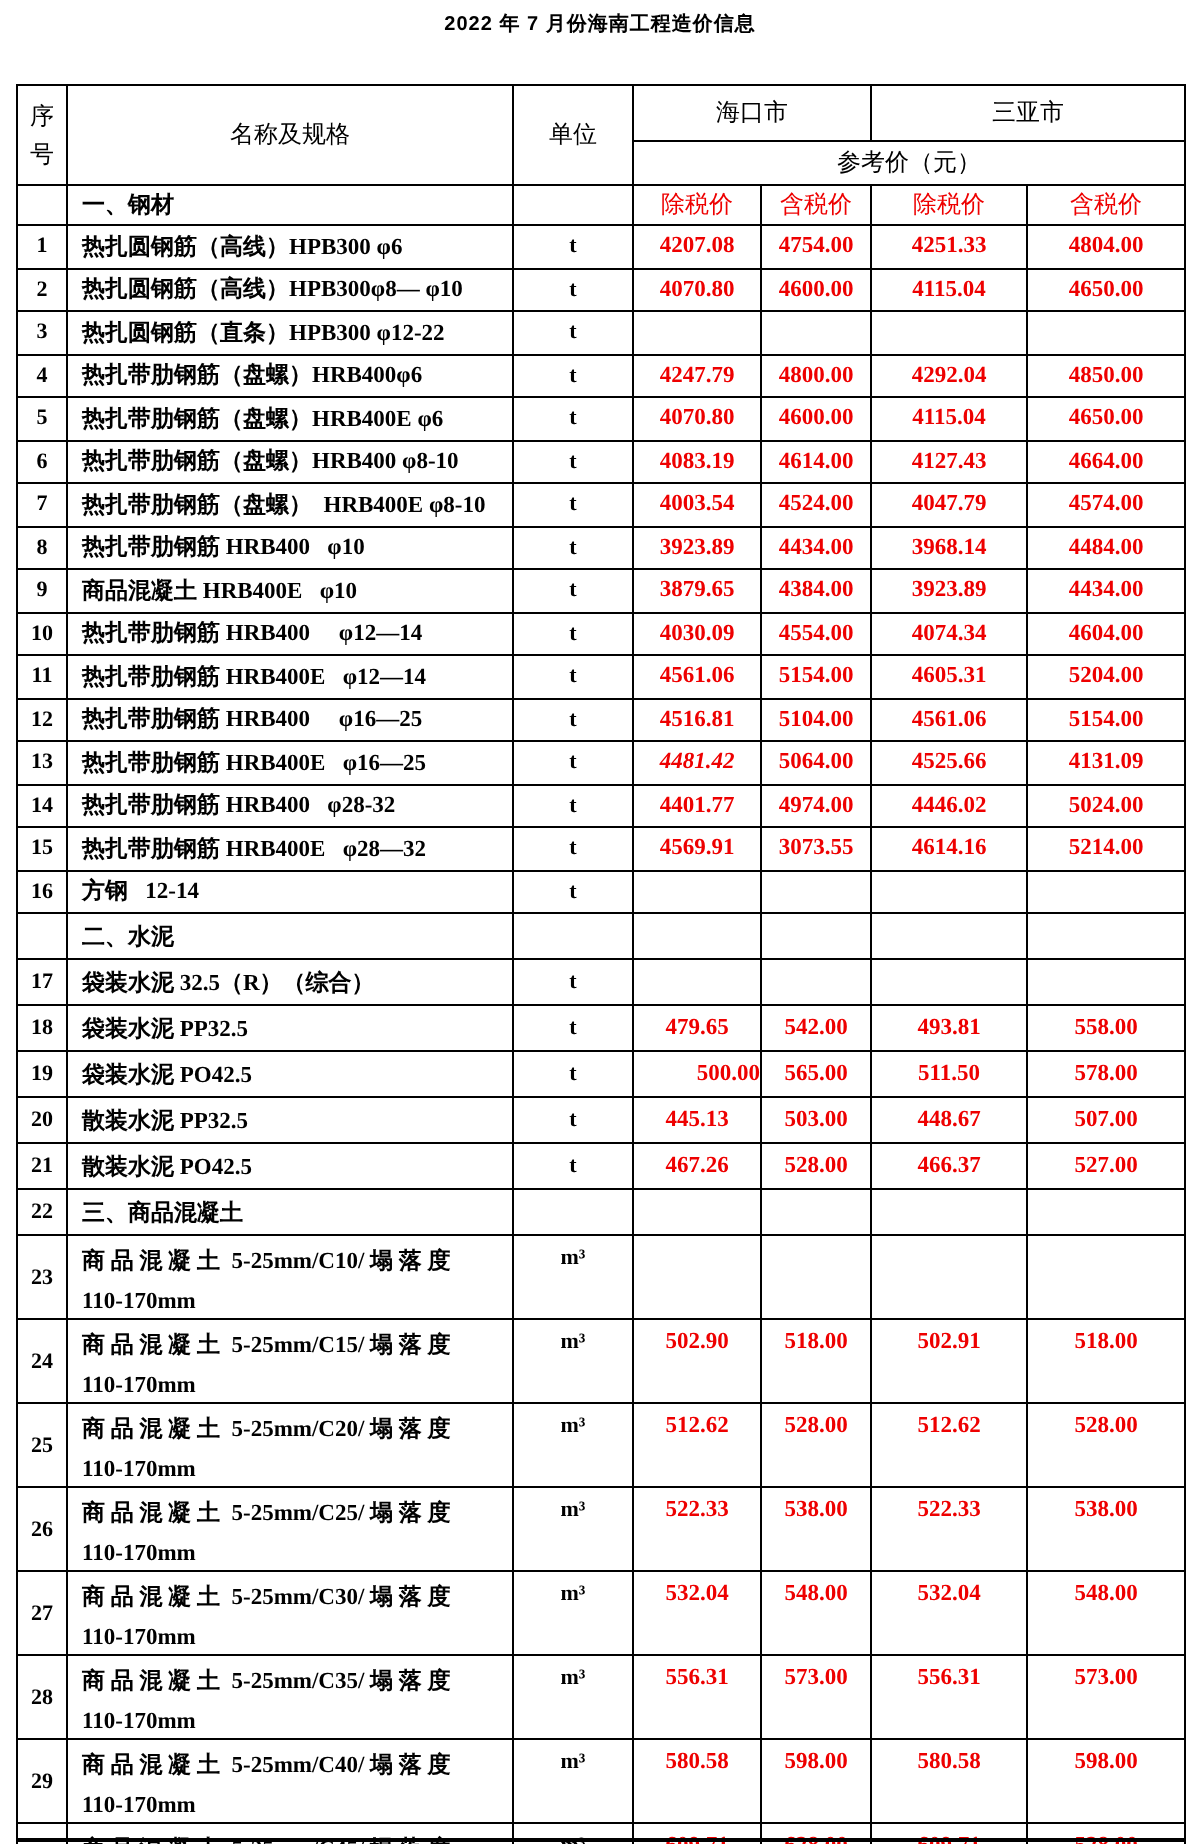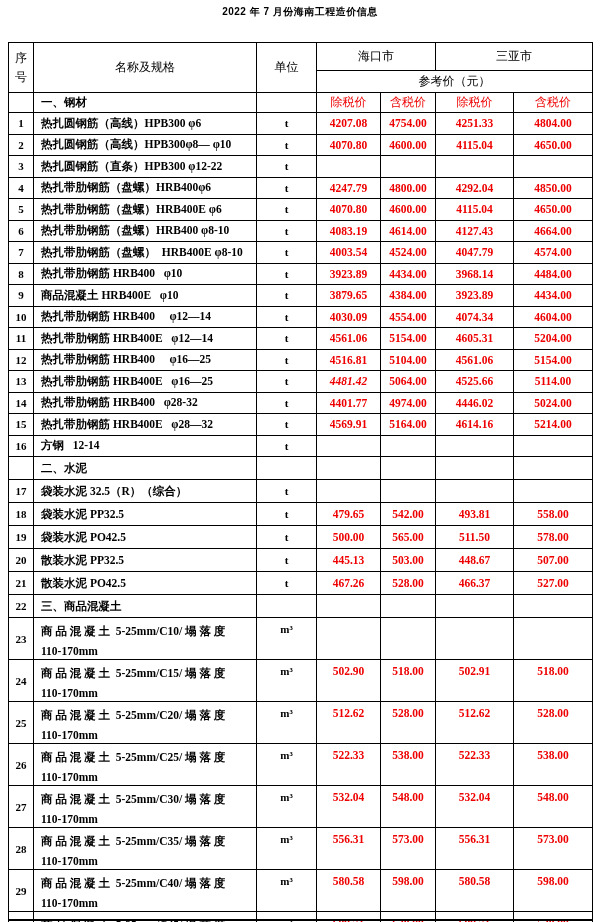--- a/index.html
+++ b/index.html
@@ -197,37 +197,37 @@
         <td class="price" style="color: rgb(238, 0, 0);">4561.06</td>
         <td class="price" style="color: rgb(238, 0, 0);">5154.00</td>
       </tr>
       <tr class="steel">
         <td class="seq">13</td>
         <td class="name">热扎带肋钢筋 HRB400E   φ16—25</td>
         <td class="unit">t</td>
         <td class="price" style="color: rgb(238, 0, 0); font-style: italic;">4481.42</td>
         <td class="price" style="color: rgb(238, 0, 0);">5064.00</td>
         <td class="price" style="color: rgb(238, 0, 0);">4525.66</td>
-        <td class="price" style="color: rgb(238, 0, 0);">5114.00</td>
+        <td class="price" style="color: rgb(238, 0, 0);">4131.09</td>
       </tr>
       <tr class="steel">
         <td class="seq">14</td>
         <td class="name">热扎带肋钢筋 HRB400   φ28-32</td>
         <td class="unit">t</td>
         <td class="price" style="color: rgb(238, 0, 0);">4401.77</td>
         <td class="price" style="color: rgb(238, 0, 0);">4974.00</td>
         <td class="price" style="color: rgb(238, 0, 0);">4446.02</td>
         <td class="price" style="color: rgb(238, 0, 0);">5024.00</td>
       </tr>
       <tr class="steel">
         <td class="seq">15</td>
         <td class="name">热扎带肋钢筋 HRB400E   φ28—32</td>
         <td class="unit">t</td>
         <td class="price" style="color: rgb(238, 0, 0);">4569.91</td>
-        <td class="price" style="color: rgb(238, 0, 0);">5164.00</td>
+        <td class="price" style="color: rgb(238, 0, 0);">3073.55</td>
         <td class="price" style="color: rgb(238, 0, 0);">4614.16</td>
         <td class="price" style="color: rgb(238, 0, 0);">5214.00</td>
       </tr>
       <tr class="steel">
         <td class="seq">16</td>
         <td class="name">方钢   12-14</td>
         <td class="unit">t</td>
         <td class="price" style="color: rgb(238, 0, 0);"></td>
         <td class="price" style="color: rgb(238, 0, 0);"></td>
         <td class="price" style="color: rgb(238, 0, 0);"></td>
@@ -257,21 +257,21 @@
         <td class="unit">t</td>
         <td class="price" style="color: rgb(238, 0, 0);">479.65</td>
         <td class="price" style="color: rgb(238, 0, 0);">542.00</td>
         <td class="price" style="color: rgb(238, 0, 0);">493.81</td>
         <td class="price" style="color: rgb(238, 0, 0);">558.00</td>
       </tr>
       <tr class="single">
         <td class="seq">19</td>
         <td class="name">袋装水泥 PO42.5</td>
         <td class="unit">t</td>
-        <td class="price" style="color: rgb(238, 0, 0);">500.00</td>
+        <td class="price" style="color: rgb(238, 0, 0); text-align: right;">500.00</td>
         <td class="price" style="color: rgb(238, 0, 0);">565.00</td>
         <td class="price" style="color: rgb(238, 0, 0);">511.50</td>
         <td class="price" style="color: rgb(238, 0, 0);">578.00</td>
       </tr>
       <tr class="single">
         <td class="seq">20</td>
         <td class="name">散装水泥 PP32.5</td>
         <td class="unit">t</td>
         <td class="price" style="color: rgb(238, 0, 0);">445.13</td>
         <td class="price" style="color: rgb(238, 0, 0);">503.00</td>

